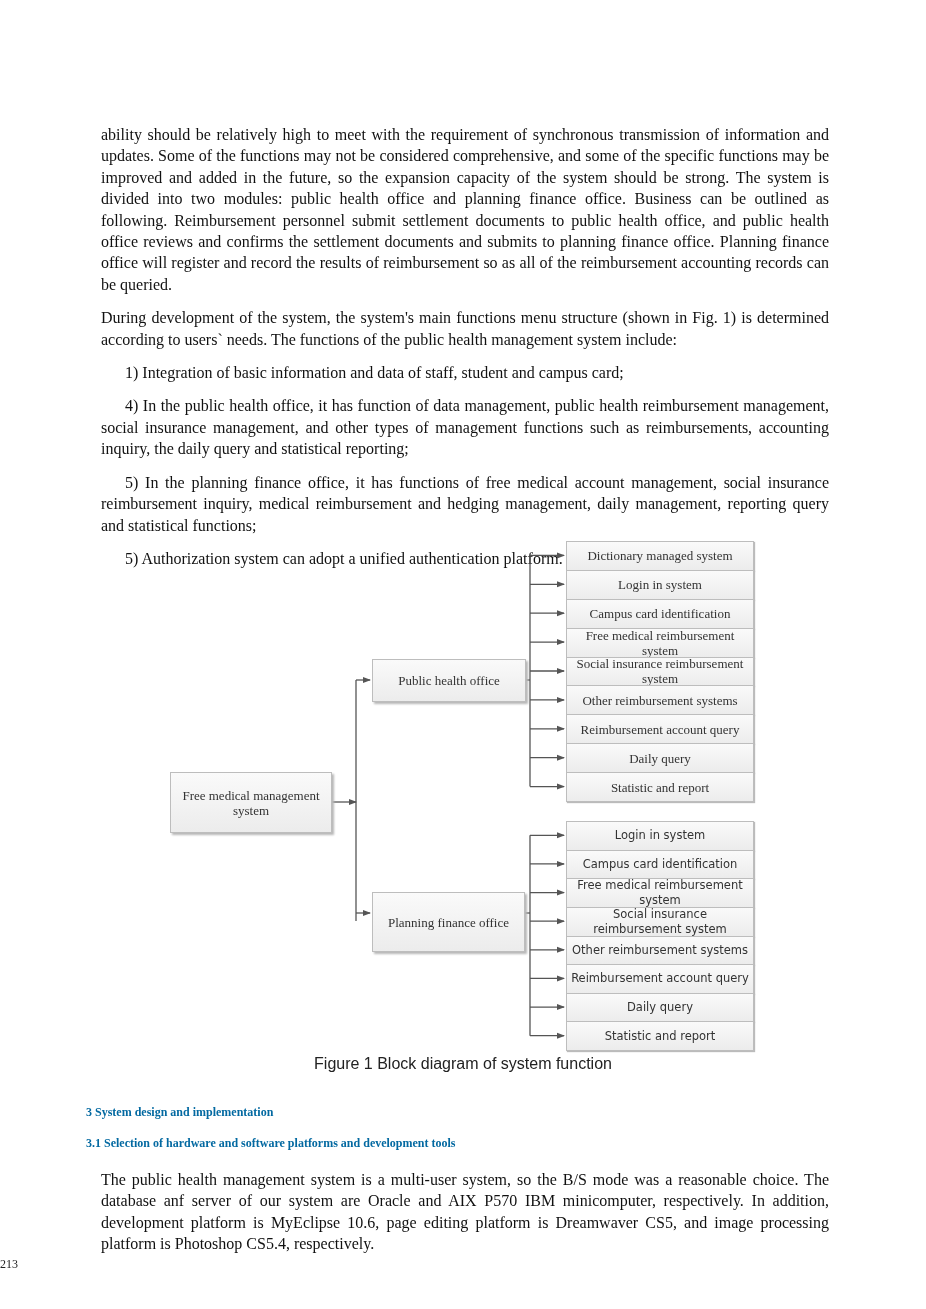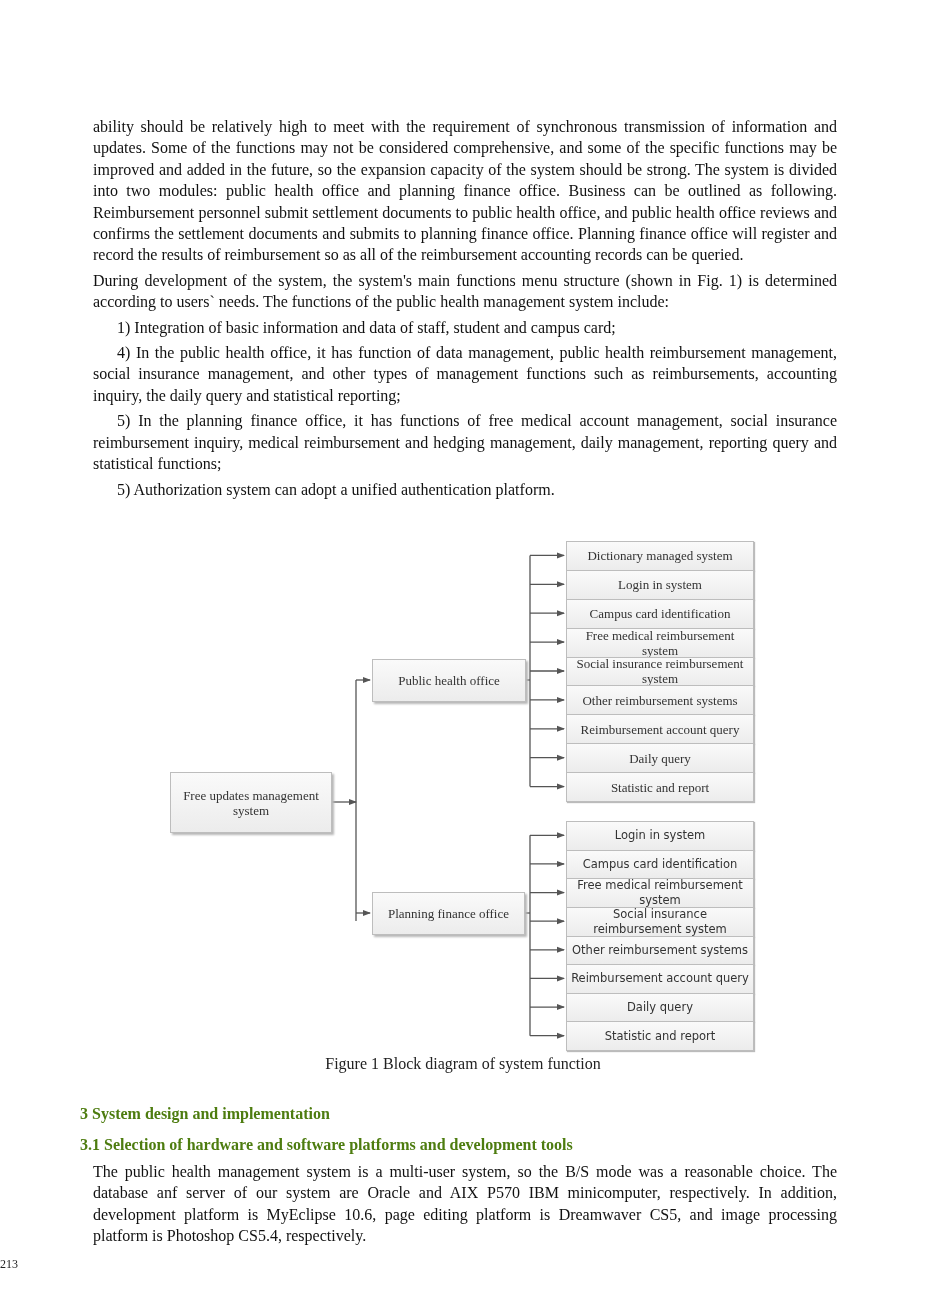--- a/index.html
+++ b/index.html
@@ -3,29 +3,29 @@
 <meta charset="utf-8">
 <style>
   html, body { margin: 0; padding: 0; background: #ffffff; }
   body { width: 926px; height: 1309px; position: relative; overflow: hidden; }
   .page { position: absolute; left: 0; top: 0; width: 926px; height: 1309px; }
   .text {
     position: absolute; left: 89px; width: 752px;
     font-family: "Liberation Serif", serif; font-size: 16px; line-height: 21.4px;
     color: #111; text-align: justify;
   }
-  .text p { margin: 4px; }
+  .text p { margin: 12px; }
   .indent { text-indent: 24px; }
   .caption {
     position: absolute; left: 0; width: 926px; top: 1055px; text-align: center;
-    font-family: Liberation Serif, serif; font-size: 16px; color: #222;
+    font-family: Liberation Sans, sans-serif; font-size: 16px; color: #222;
   }
   .h1, .h2 {
-    position: absolute; left: 80px;
-    font-family: "Liberation Serif", serif; font-weight: bold; font-size: 16px; color: #4d7c0f;
+    position: absolute; left: 86px;
+    font-family: "Liberation Serif", serif; font-weight: bold; font-size: 12px; color: #0369a1;
   }
   .pagenum {
     position: absolute; left: 0; width: 926px; top: 1257px; 
     font-family: "Liberation Serif", serif; font-size: 12px; color: #222;
   }
   .box {
     position: absolute; box-sizing: border-box;
     border: 1px solid #bdbdbd;
     background: linear-gradient(#fafafa, #ececec);
     box-shadow: 2px 2px 2px #b8b8b8;
@@ -80,28 +80,28 @@
           <line x1="530" y1="892.5625" x2="564" y2="892.5625" marker-end="url(#arr)"></line>
           <line x1="530" y1="921.1875" x2="564" y2="921.1875" marker-end="url(#arr)"></line>
           <line x1="530" y1="949.8125" x2="564" y2="949.8125" marker-end="url(#arr)"></line>
           <line x1="530" y1="978.4375" x2="564" y2="978.4375" marker-end="url(#arr)"></line>
           <line x1="530" y1="1007.0625" x2="564" y2="1007.0625" marker-end="url(#arr)"></line>
           <line x1="530" y1="1035.6875" x2="564" y2="1035.6875" marker-end="url(#arr)"></line>
         </g>
     </svg>
 
     <div class="box" style="left:170px; top:772px; width:162px; height:61px;">
-      <span style="padding:0 8px;">Free updates management system</span>
+      <span style="padding:0 8px;">Free medical management system</span>
     </div>
 
     <div class="box" style="left:372px; top:659px; width:154px; height:43px;">
       <span>Public health office</span>
     </div>
 
-    <div class="box" style="left:372px; top:892px; width:153px; height:43px;">
+    <div class="box" style="left:372px; top:892px; width:153px; height:60px;">
       <span>Planning finance office</span>
     </div>
 
     <div class="col" id="col0">
         <div class="box" style="left: 566px; top: 541px; width: 188px; height: 29.8889px;">
           <span style="padding: 0px 4px;">Dictionary managed system</span>
         </div>
         <div class="box" style="left: 566px; top: 569.889px; width: 188px; height: 29.8889px;">
           <span style="padding: 0px 4px;">Login in system</span>
         </div>

